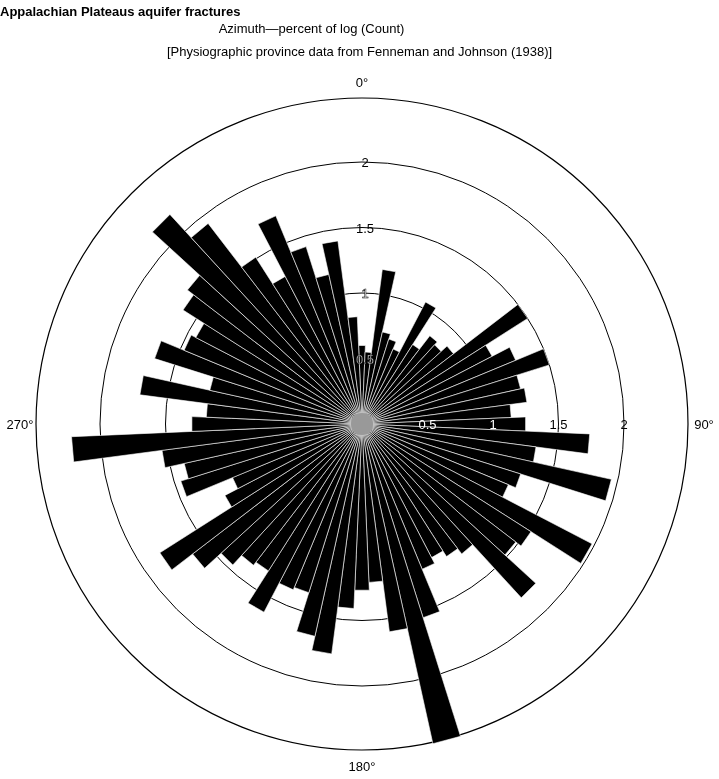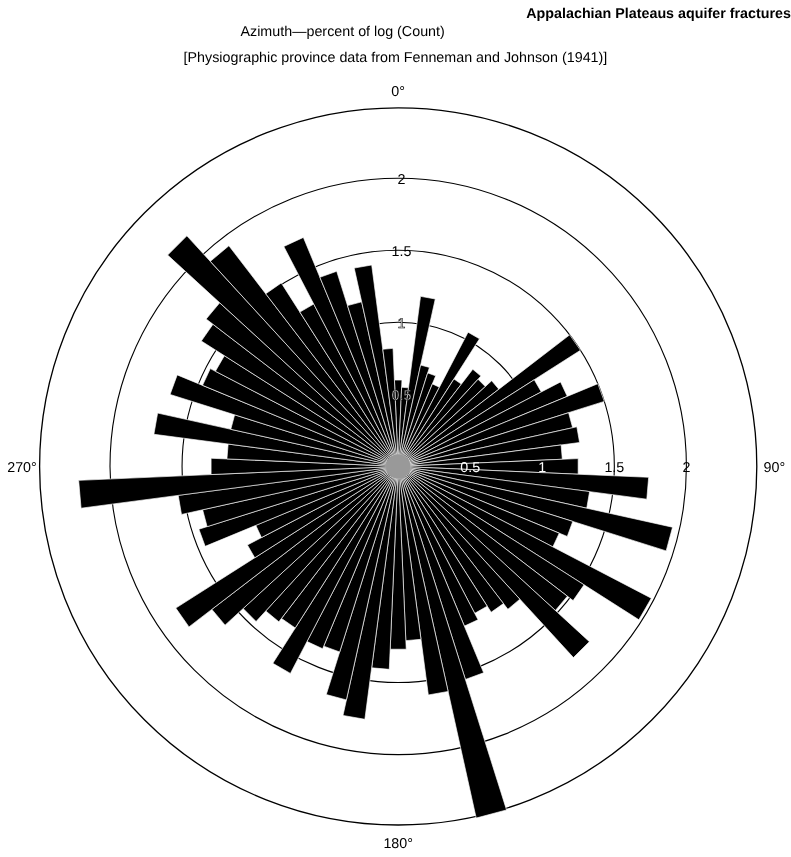--- a/index.html
+++ b/index.html
@@ -1,29 +1,29 @@
 <!DOCTYPE html>
 <html><head>
 <meta charset="utf-8">
 <style>
   html, body { margin: 0; padding: 0; background: #ffffff; }
   body { width: 719px; height: 779px; position: relative; overflow: hidden; font-family: "Liberation Sans", sans-serif; color: #000; }
-  .title { position: absolute; left: 0; width: 719px; text-align: right; top: 4px; font-size: 13px; font-weight: bold; }
+  .title { position: absolute; left: 0; width: 719px; text-align: left; top: 4px; font-size: 13px; font-weight: bold; }
   .subtitle { position: absolute; left: 0; width: 623px; text-align: center; top: 21px; font-size: 13px; }
   .note { position: absolute; left: 0; width: 719px; text-align: center; top: 44px; font-size: 13px; }
   svg { position: absolute; left: 0; top: 0; }
   .axis-label { font-size: 13px; font-family: "Liberation Sans", sans-serif; }
   .tick-label { font-size: 13px; font-family: "Liberation Sans", sans-serif; }
 </style>
 </head>
 <body>
 
 <div class="title">Appalachian Plateaus aquifer fractures</div>
 <div class="subtitle">Azimuth—percent of log (Count)</div>
-<div class="note">[Physiographic province data from Fenneman and Johnson (1941)]</div>
+<div class="note">[Physiographic province data from Fenneman and Johnson (1938)]</div>
 
 <svg id="rose" width="719" height="779" viewBox="0 0 719 779" xmlns="http://www.w3.org/2000/svg">
   <g id="grid-outer">
       <circle cx="362" cy="424" r="326" fill="none" stroke="#000000" stroke-width="1.2"></circle>
       <circle cx="362" cy="424" r="65.5" fill="none" stroke="#000000" stroke-width="1"></circle>
       <circle cx="362" cy="424" r="131" fill="none" stroke="#000000" stroke-width="1"></circle>
       <circle cx="362" cy="424" r="196.5" fill="none" stroke="#000000" stroke-width="1"></circle>
       <circle cx="362" cy="424" r="262" fill="none" stroke="#000000" stroke-width="1"></circle>
     </g>
   <g id="bars">

